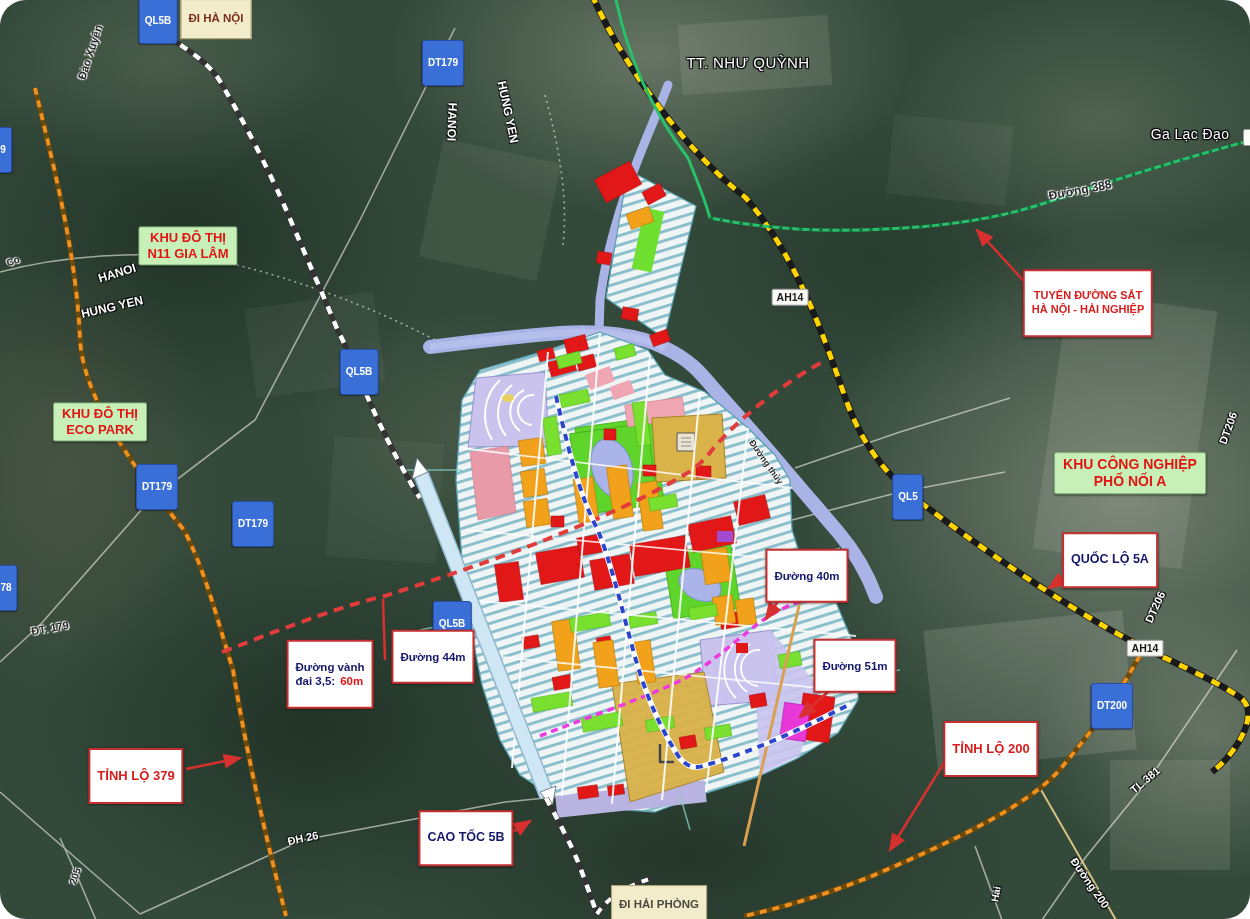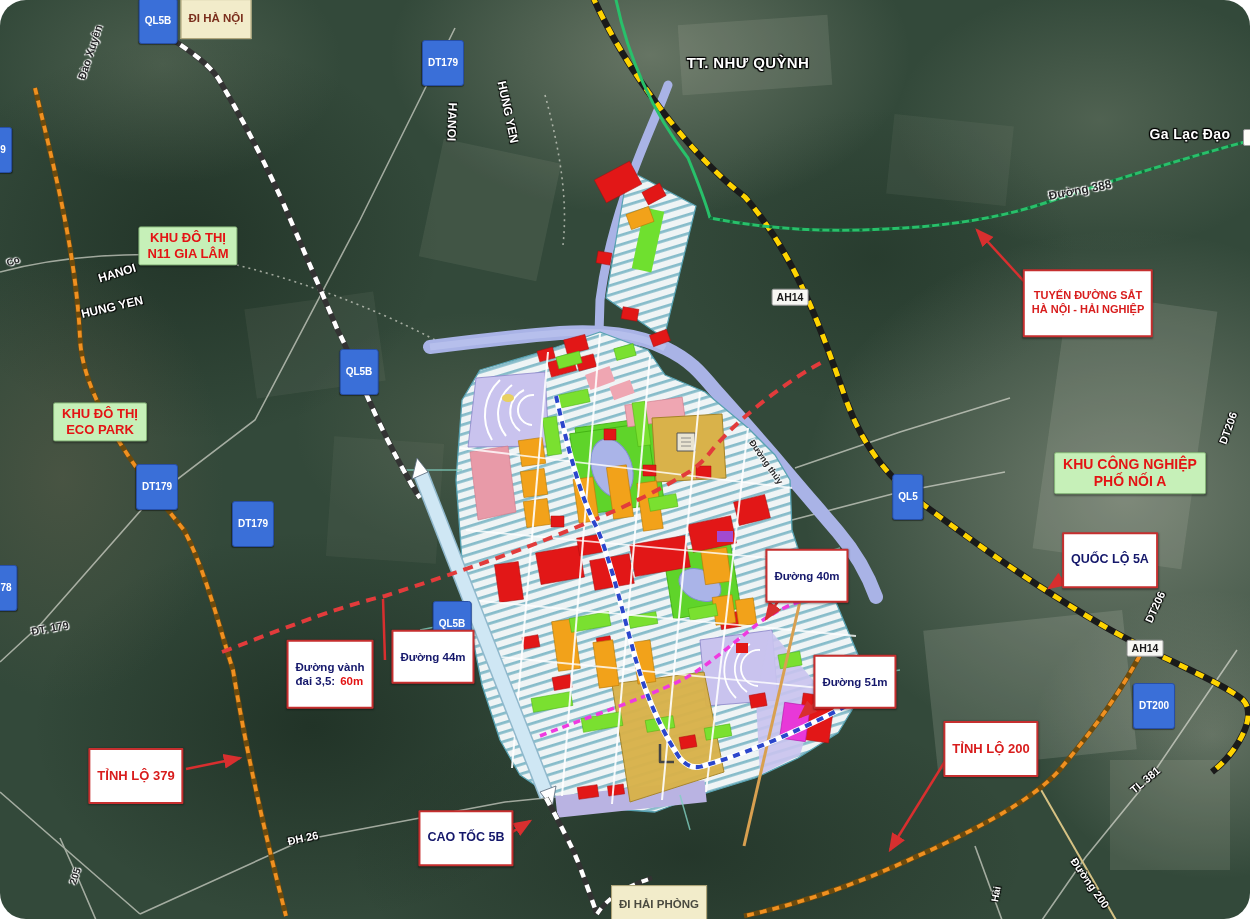--- a/index.html
+++ b/index.html
@@ -35,21 +35,21 @@
     font-weight:bold;font-size:13px;text-align:center;padding:3px 8px;
     line-height:1.2;border-radius:2px;box-shadow:0 1px 2px rgba(0,0,0,.35);}
   .areabox.big{font-size:14px;}
   .callout{background:#fff;border:2px solid #c62f2f;font-weight:bold;
     padding:18px 7px;line-height:1.25;border-radius:1px;box-shadow:0 1px 2px rgba(0,0,0,.35);}
   .callout.red{color:#d81d1d;font-size:13px;}
   .callout.red.small{font-size:11px;text-align:center;}
   .callout.navy{color:#15186b;font-size:11.5px;}
   .callout.navy.mid{font-size:12.5px;}
   .callout .hl{color:#e31414;margin-left:5px;}
-  .place{color:#fff;font-weight:bold;font-size:14.5px;letter-spacing:.4px;
+  .place{color:#fff;font-weight:normal;font-size:14.5px;letter-spacing:.4px;
     text-shadow:0 0 2px #000,1px 1px 1px #000,-1px -1px 1px #000,1px -1px 1px #000,-1px 1px 1px #000;}
   .rlabel{font-weight:bold;}
   .rlabel.light{color:#fff;text-shadow:0 0 2px #000,1px 1px 1px #000,-1px -1px 1px #000;}
   .rlabel.dark{color:#28282a;text-shadow:0 0 2px #fff,1px 1px 1px #fff,-1px -1px 1px #fff;}
   .partial-badge{width:10px;height:15px;background:#fdfdf8;border:1px solid #999;border-radius:2px;}
 </style>
 </head>
 <body>
 
 <div class="page">
@@ -300,21 +300,21 @@
     <div class="partial-badge" style="left:1243px;top:129px;"></div>
   <div class="shield" style="left: 158px; top: 21px; transform: translate(-50%, -50%);">QL5B</div>
         <div class="shield" style="left: 443px; top: 63px; transform: translate(-50%, -50%);">DT179</div>
         <div class="shield" style="left: 359px; top: 372px; transform: translate(-50%, -50%);">QL5B</div>
         <div class="shield" style="left: 452px; top: 624px; transform: translate(-50%, -50%);">QL5B</div>
         <div class="shield" style="left: 157px; top: 487px; transform: translate(-50%, -50%);">DT179</div>
         <div class="shield" style="left: 253px; top: 524px; transform: translate(-50%, -50%);">DT179</div>
         <div class="shield" style="left: 6px; top: 588px; transform: translate(-50%, -50%);">78</div>
         <div class="shield" style="left: 3px; top: 150px; transform: translate(-50%, -50%);">9</div>
         <div class="shield" style="left: 908px; top: 497px; transform: translate(-50%, -50%);">QL5</div>
-        <div class="shield" style="left: 1154px; top: 706px; transform: translate(-50%, -50%);">DT200</div>
+        <div class="shield" style="left: 1112px; top: 706px; transform: translate(-50%, -50%);">DT200</div>
         <div class="shield-white" style="left: 790px; top: 297px; transform: translate(-50%, -50%);">AH14</div>
         <div class="shield-white" style="left: 1145px; top: 648px; transform: translate(-50%, -50%);">AH14</div>
         <div class="dirbadge" style="left: 216px; top: 19px; transform: translate(-50%, -50%); color: rgb(122, 46, 28);">ĐI HÀ NỘI</div>
         <div class="dirbadge" style="left: 659px; top: 905px; transform: translate(-50%, -50%); color: rgb(74, 74, 64);">ĐI HẢI PHÒNG</div>
         <div class="areabox" style="left: 188px; top: 246px; transform: translate(-50%, -50%);">
           <div>KHU ĐÔ THỊ</div>
           <div>N11 GIA LÂM</div>
         </div>
         <div class="areabox" style="left: 100px; top: 422px; transform: translate(-50%, -50%);">
           <div>KHU ĐÔ THỊ</div>
@@ -336,21 +336,21 @@
         </div>
         <div class="callout navy mid" style="left: 466px; top: 838px; transform: translate(-50%, -50%);">
           <div><span>CAO TỐC 5B</span></div>
         </div>
         <div class="callout navy mid" style="left: 1110px; top: 560px; transform: translate(-50%, -50%); text-align: right;">
           <div><span>QUỐC LỘ 5A</span></div>
         </div>
         <div class="callout navy" style="left: 807px; top: 576px; transform: translate(-50%, -50%);">
           <div><span>Đường 40m</span></div>
         </div>
-        <div class="callout navy" style="left: 855px; top: 682px; transform: translate(-50%, -50%);">
+        <div class="callout navy" style="left: 855px; top: 666px; transform: translate(-50%, -50%);">
           <div><span>Đường 51m</span></div>
         </div>
         <div class="callout navy" style="left: 433px; top: 657px; transform: translate(-50%, -50%);">
           <div><span>Đường 44m</span></div>
         </div>
         <div class="callout navy" style="left: 330px; top: 674px; transform: translate(-50%, -50%);">
           <div><span>Đường vành</span></div>
           <div><span>đai 3,5:</span><span class="hl">60m</span></div>
         </div>
         <div class="place" style="left: 748px; top: 62px; transform: translate(-50%, -50%); font-size: 15px;">TT. NHƯ QUỲNH</div>

